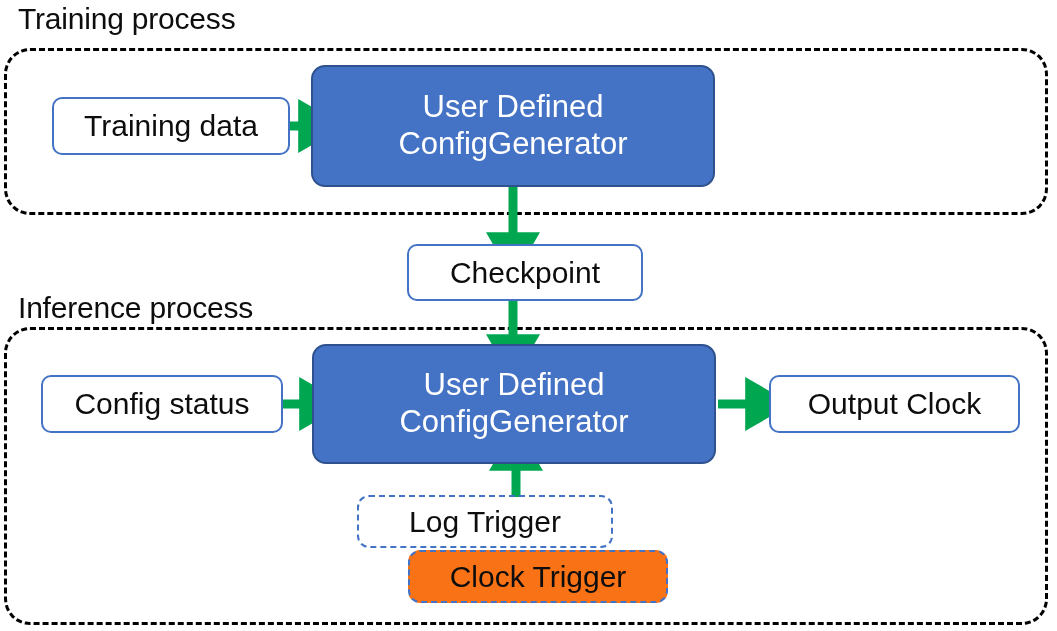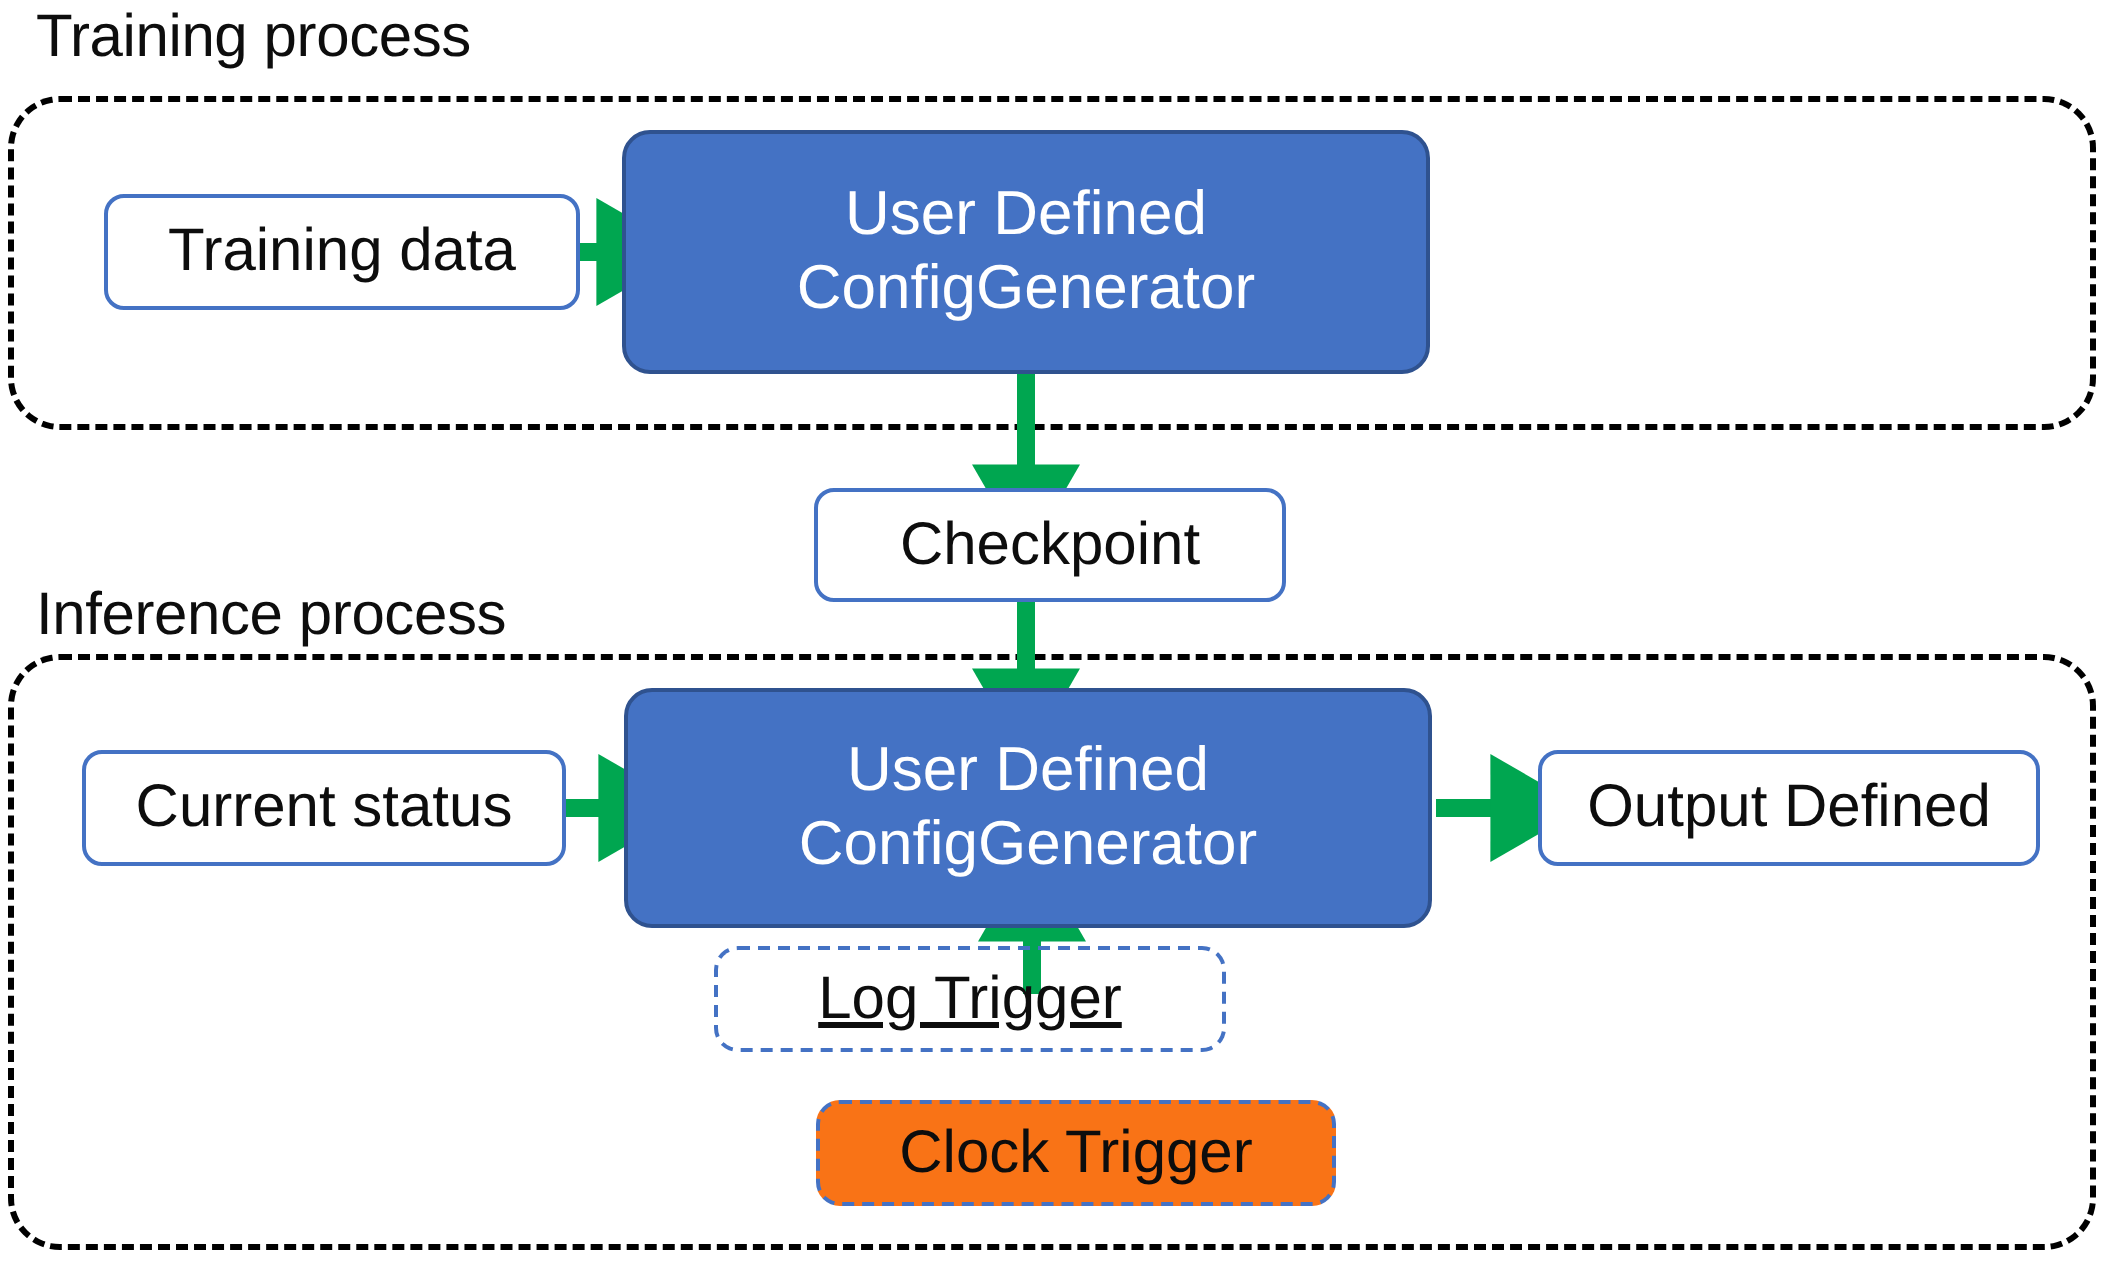--- a/index.html
+++ b/index.html
@@ -128,33 +128,33 @@
   <div class="abs node-blue" style="left:311px; top:65px; width:404px; height:122px;">
     <span>User Defined
 ConfigGenerator</span>
   </div>
 
   <div class="abs node-plain" style="left:395px; top:244px; width:236px; height:57px;">
     <span>Checkpoint</span>
   </div>
 
   <div class="abs node-plain" style="left:29px; top:375px; width:242px; height:58px;">
-    <span>Current status</span>
+    <span>Config status</span>
   </div>
 
   <div class="abs node-blue" style="left:312px; top:344px; width:404px; height:120px;">
     <span>User Defined
 ConfigGenerator</span>
   </div>
 
   <div class="abs node-plain" style="left:757px; top:375px; width:251px; height:58px;">
-    <span>Output Defined</span>
+    <span>Output Clock</span>
   </div>
 
-  <div class="abs node-trigger" style="left:357px; top:473px; width:256px; height:53px;text-decoration:underline;">
+  <div class="abs node-trigger" style="left:357px; top:495px; width:256px; height:53px;">
     <span>Log Trigger</span>
   </div>
 
   <div class="abs node-trigger" style="left:408px; top:550px; width:260px; height:53px; background:#f97316;">
     <span>Clock Trigger</span>
   </div>
 
 </div>
 
 </body></html>

